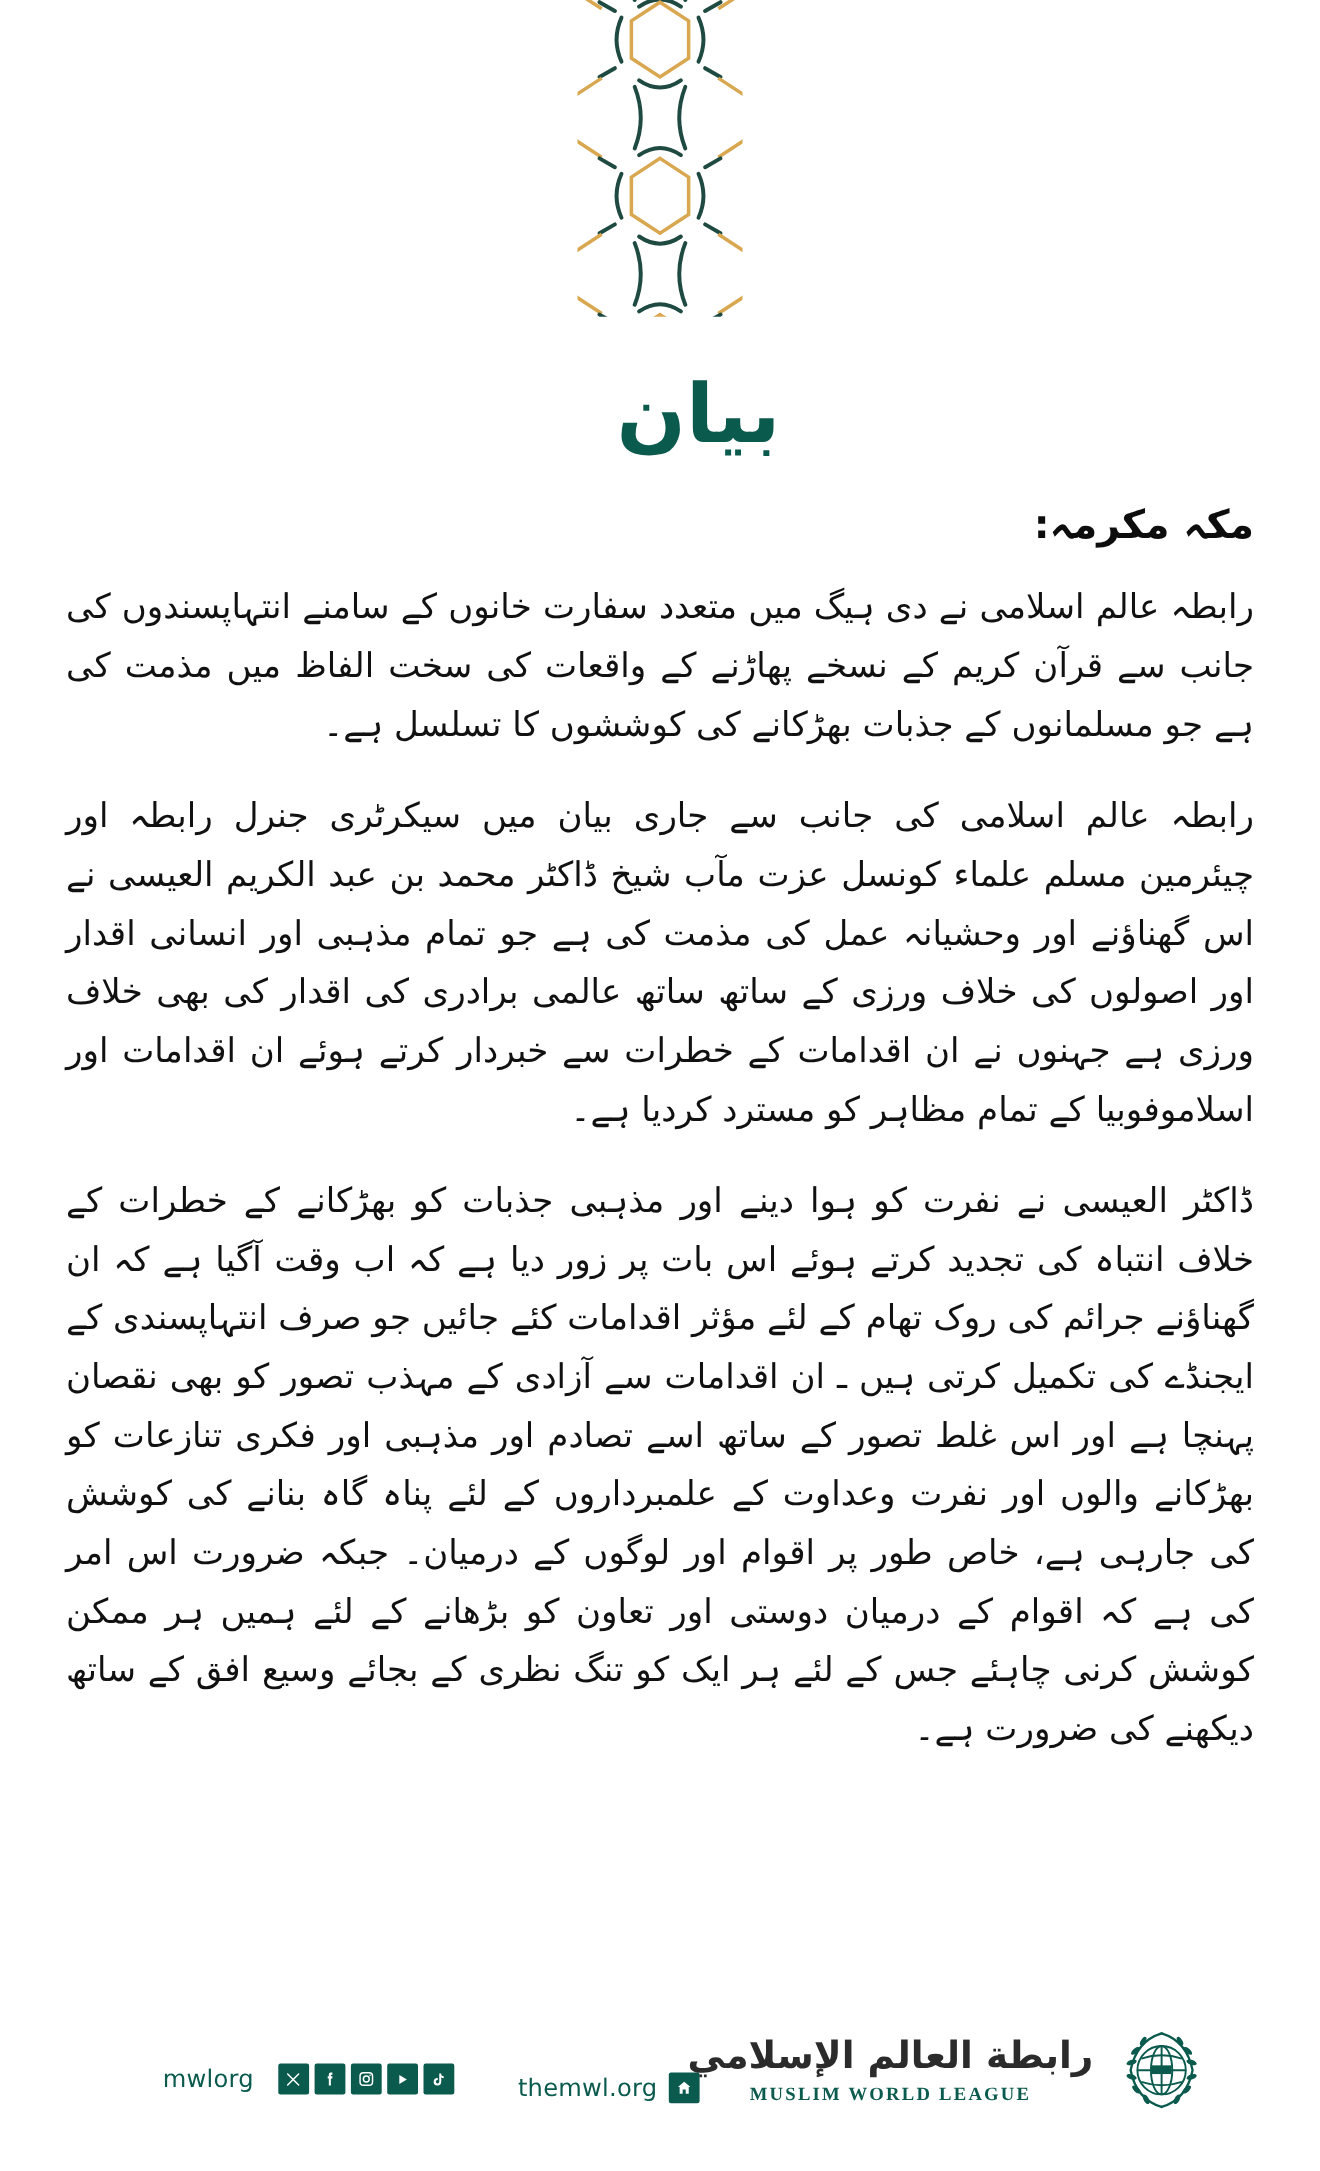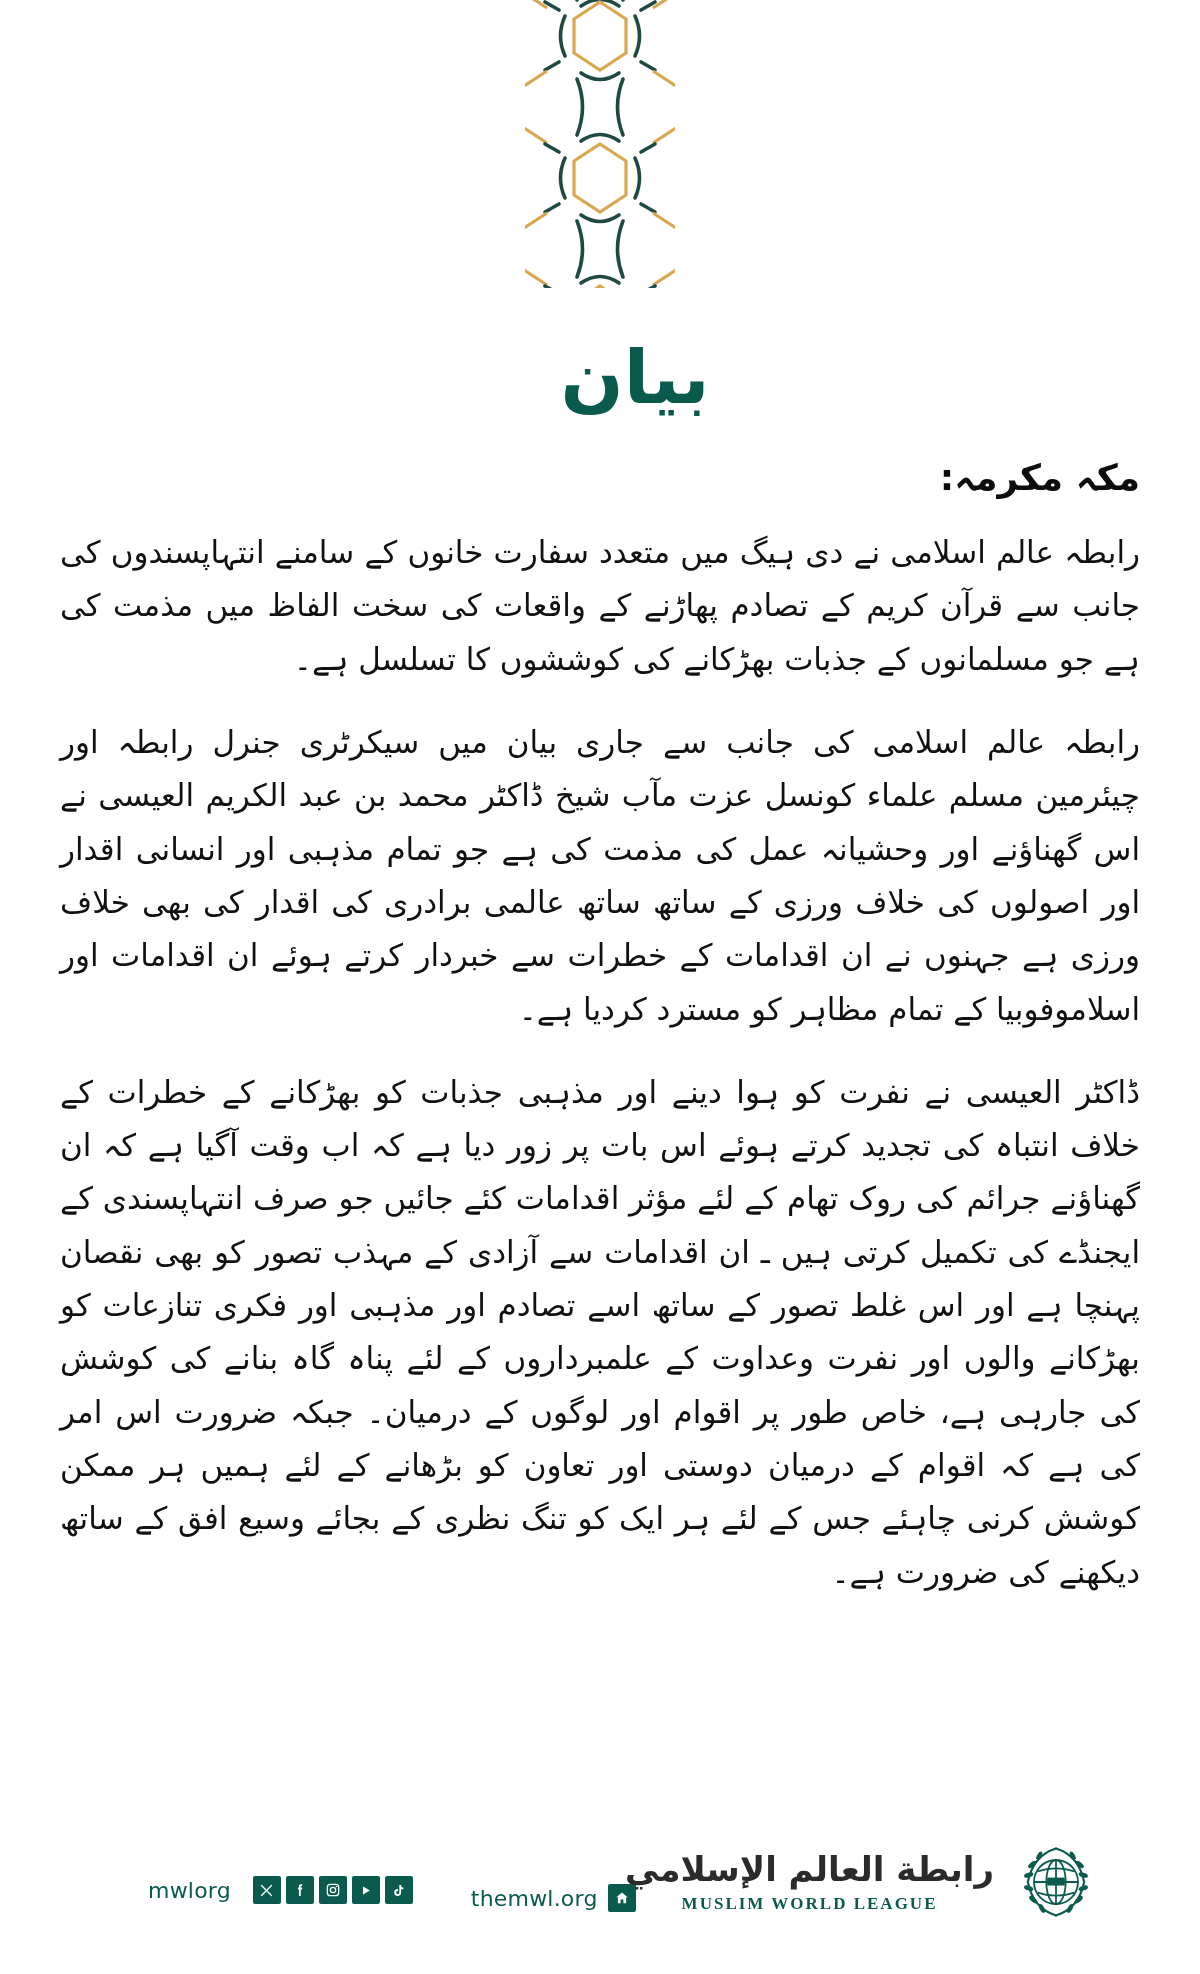--- a/index.html
+++ b/index.html
@@ -136,21 +136,21 @@
     <use href="#cell" x="0" y="320"></use>
   </svg>
 </div>
 
 <div id="title-block">
   <div id="doc-title">بيان</div>
 </div>
 
 <div id="content">
   <div id="dateline">مکہ مکرمہ:</div>
-  <p class="para">رابطہ عالم اسلامی نے دی ہیگ میں متعدد سفارت خانوں کے سامنے انتہاپسندوں کی جانب سے قرآن کریم کے تصادم پھاڑنے کے واقعات کی سخت الفاظ میں مذمت کی ہے جو مسلمانوں کے جذبات بھڑکانے کی کوششوں کا تسلسل ہے۔</p>
+  <p class="para">رابطہ عالم اسلامی نے دی ہیگ میں متعدد سفارت خانوں کے سامنے انتہاپسندوں کی جانب سے قرآن کریم کے نسخے پھاڑنے کے واقعات کی سخت الفاظ میں مذمت کی ہے جو مسلمانوں کے جذبات بھڑکانے کی کوششوں کا تسلسل ہے۔</p>
   <p class="para">رابطہ عالم اسلامی کی جانب سے جاری بیان میں سیکرٹری جنرل رابطہ اور چیئرمین مسلم علماء کونسل عزت مآب شیخ ڈاکٹر محمد بن عبد الکریم العیسی نے اس گھناؤنے اور وحشیانہ عمل کی مذمت کی ہے جو تمام مذہبی اور انسانی اقدار اور اصولوں کی خلاف ورزی کے ساتھ ساتھ عالمی برادری کی اقدار کی بھی خلاف ورزی ہے جہنوں نے ان اقدامات کے خطرات سے خبردار کرتے ہوئے ان اقدامات اور اسلاموفوبیا کے تمام مظاہر کو مسترد کردیا ہے۔</p>
   <p class="para">ڈاکٹر العیسی نے نفرت کو ہوا دینے اور مذہبی جذبات کو بھڑکانے کے خطرات کے خلاف انتباہ کی تجدید کرتے ہوئے اس بات پر زور دیا ہے کہ اب وقت آگیا ہے کہ ان گھناؤنے جرائم کی روک تھام کے لئے مؤثر اقدامات کئے جائیں جو صرف انتہاپسندی کے ایجنڈے کی تکمیل کرتی ہیں ـ ان اقدامات سے آزادی کے مہذب تصور کو بھی نقصان پہنچا ہے اور اس غلط تصور کے ساتھ اسے تصادم اور مذہبی اور فکری تنازعات کو بھڑکانے والوں اور نفرت وعداوت کے علمبرداروں کے لئے پناہ گاہ بنانے کی کوشش کی جارہی ہے، خاص طور پر اقوام اور لوگوں کے درمیان۔ جبکہ ضرورت اس امر کی ہے کہ اقوام کے درمیان دوستی اور تعاون کو بڑھانے کے لئے ہمیں ہر ممکن کوشش کرنی چاہئے جس کے لئے ہر ایک کو تنگ نظری کے بجائے وسیع افق کے ساتھ دیکھنے کی ضرورت ہے۔</p>
 </div>
 
 <div id="footer">
 
   <div id="social-strip">
     <span class="handle">mwlorg</span>
 
     <span class="social-icons">

